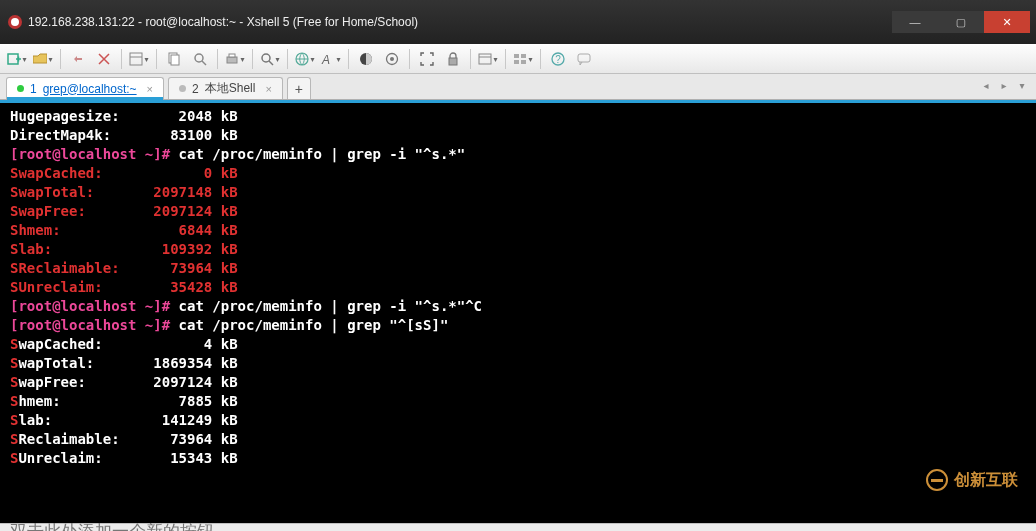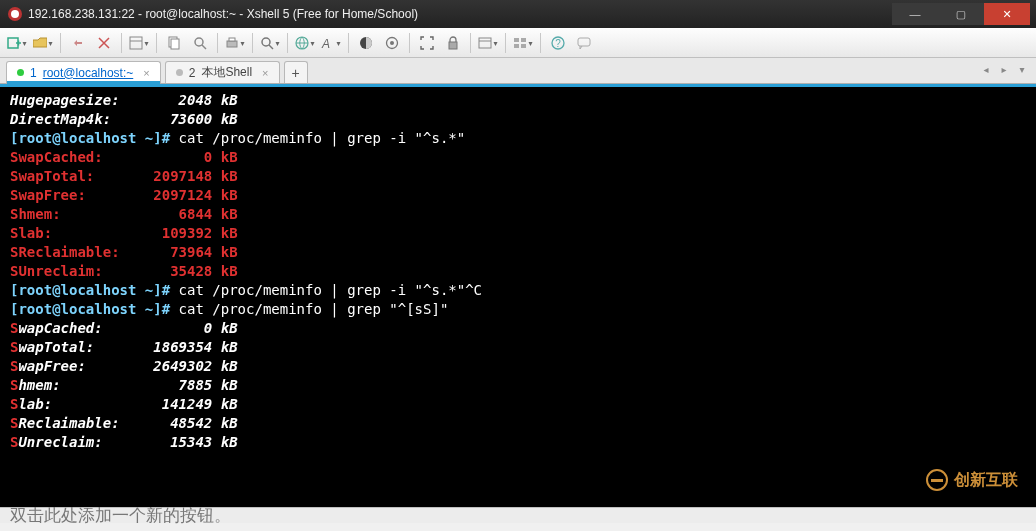--- a/index.html
+++ b/index.html
@@ -5,21 +5,21 @@
 * { margin: 0; padding: 0; box-sizing: border-box; }
 body {
   width: 1036px; height: 531px;
   font-family: "Segoe UI", Tahoma, sans-serif;
   font-size: 12px;
   background: #f0f0f0;
   overflow: hidden;
   position: relative;
 }
 .titlebar {
-  height: 28px;
+  height: 44px;
   background: linear-gradient(to bottom, #333, #222);
   display: flex; align-items: center;
   padding: 0 6px 0 8px;
   color: #eee;
 }
 .titlebar .app-icon {
   width: 14px; height: 14px; margin-right: 6px;
   background: #b33; border-radius: 50%;
   display: inline-block; position: relative;
 }
@@ -93,25 +93,25 @@
   color:#fff;
   font-family:"DejaVu Sans Mono","Consolas","Courier New",monospace;
   font-size:14px;
   line-height:19px;
   padding:4px 10px 4px 10px;
   overflow:hidden;
   position:relative;
   border-top:3px solid #2a9fd6;
 }
 .termline { white-space:pre; }
-.bold { font-weight:bold;font-style:italic; }
+.bold { font-weight:bold; }
 .red { color:#e03131; font-weight:bold; }
 .hlS { color:#e03131; font-weight:bold; }
-.prompt { color:#7dd3fc; font-weight:bold;margin-top:44px; }
-.cmd { color:#ffffff; font-weight:normal; }
+.prompt { color:#ec4899; font-weight:bold;margin-top:44px; }
+.cmd { color:#ffffff; font-weight:bold; }
 .statusbar {
   height:16px;
   background:#ececec;
   border-top:1px solid #c0c0c0;
   display:flex; align-items:center;
   padding:0 10px;
   color:#777; font-size:17px;
 }
 .watermark {
   position:absolute;
@@ -268,56 +268,56 @@
         <path d="M5 9l-2 3v-3" fill="none" stroke="#aaa"></path>
       </svg>
     </div>
 </div>
 
 <div class="tabstrip">
   <div class="tab active">
     <div class="tab-active-line"></div>
     <span class="bullet green"></span>
     <span>1</span>
-    <span class="tabtext">root@localhost:~</span>
+    <span class="tabtext">grep@localhost:~</span>
     <span class="x">×</span>
   </div>
   <div class="tab">
     <span class="bullet gray"></span>
     <span>2</span>
     <span class="tabtext">本地Shell</span>
     <span class="x">×</span>
   </div>
   <div class="tab add">+</div>
   <div class="overflow">
     <span>◂</span>
     <span>▸</span>
     <span>▾</span>
   </div>
 </div>
 
 <div class="terminal" id="terminal">
     <div class="termline"><span class="bold">Hugepagesize:       2048 kB</span></div>
-    <div class="termline"><span class="bold">DirectMap4k:       73600 kB</span></div>
+    <div class="termline"><span class="bold">DirectMap4k:       83100 kB</span></div>
     <div class="termline"><span class="prompt">[root@localhost ~]#</span> <span class="cmd">cat /proc/meminfo | grep -i "^s.*"</span></div>
     <div class="termline"><span class="red">SwapCached:            0 kB</span></div>
     <div class="termline"><span class="red">SwapTotal:       2097148 kB</span></div>
     <div class="termline"><span class="red">SwapFree:        2097124 kB</span></div>
     <div class="termline"><span class="red">Shmem:              6844 kB</span></div>
     <div class="termline"><span class="red">Slab:             109392 kB</span></div>
     <div class="termline"><span class="red">SReclaimable:      73964 kB</span></div>
     <div class="termline"><span class="red">SUnreclaim:        35428 kB</span></div>
     <div class="termline"><span class="prompt">[root@localhost ~]#</span> <span class="cmd">cat /proc/meminfo | grep -i "^s.*"^C</span></div>
     <div class="termline"><span class="prompt">[root@localhost ~]#</span> <span class="cmd">cat /proc/meminfo | grep "^[sS]"</span></div>
-    <div class="termline"><span class="hlS">S</span><span class="bold">wapCached:            0 kB</span></div>
+    <div class="termline"><span class="hlS">S</span><span class="bold">wapCached:            4 kB</span></div>
     <div class="termline"><span class="hlS">S</span><span class="bold">wapTotal:       1869354 kB</span></div>
-    <div class="termline"><span class="hlS">S</span><span class="bold">wapFree:        2649302 kB</span></div>
+    <div class="termline"><span class="hlS">S</span><span class="bold">wapFree:        2097124 kB</span></div>
     <div class="termline"><span class="hlS">S</span><span class="bold">hmem:              7885 kB</span></div>
     <div class="termline"><span class="hlS">S</span><span class="bold">lab:             141249 kB</span></div>
-    <div class="termline"><span class="hlS">S</span><span class="bold">Reclaimable:      48542 kB</span></div>
+    <div class="termline"><span class="hlS">S</span><span class="bold">Reclaimable:      73964 kB</span></div>
     <div class="termline"><span class="hlS">S</span><span class="bold">Unreclaim:        15343 kB</span></div>
   </div>
 
 <div class="watermark">
   <span class="wm-icon"></span>
   <span>创新互联</span>
 </div>
 
 <div class="statusbar">
   <span>双击此处添加一个新的按钮。</span>

